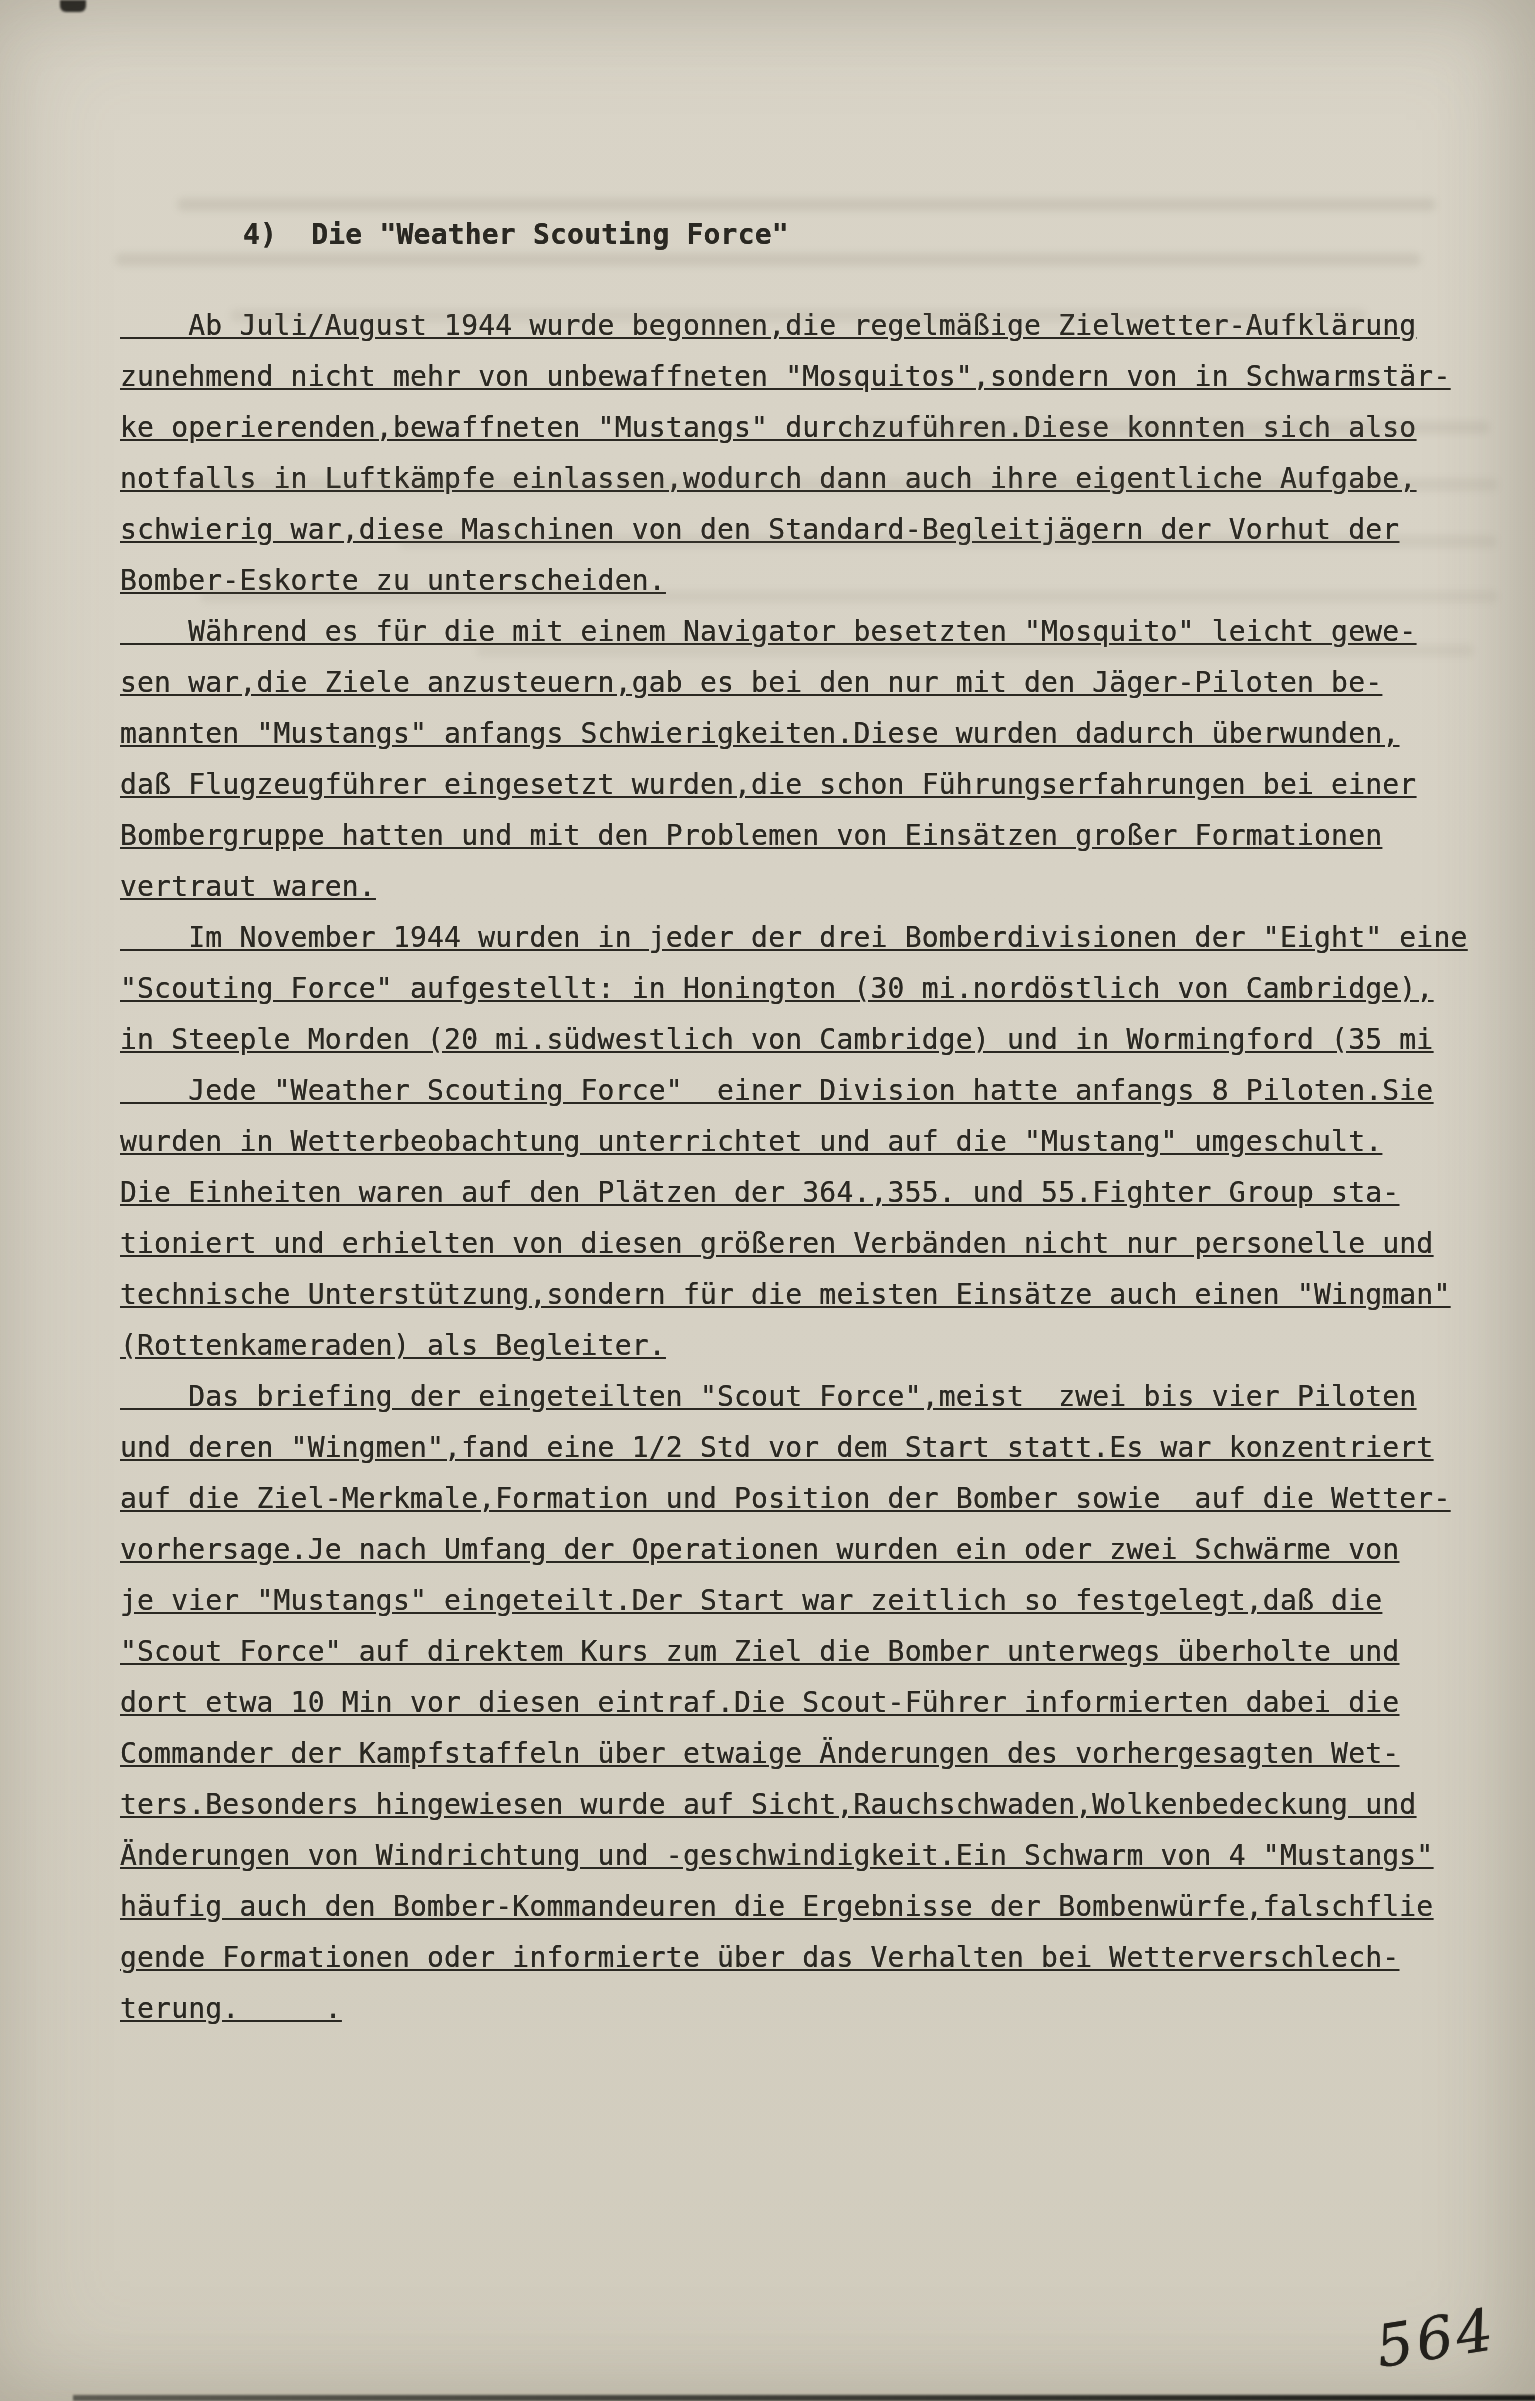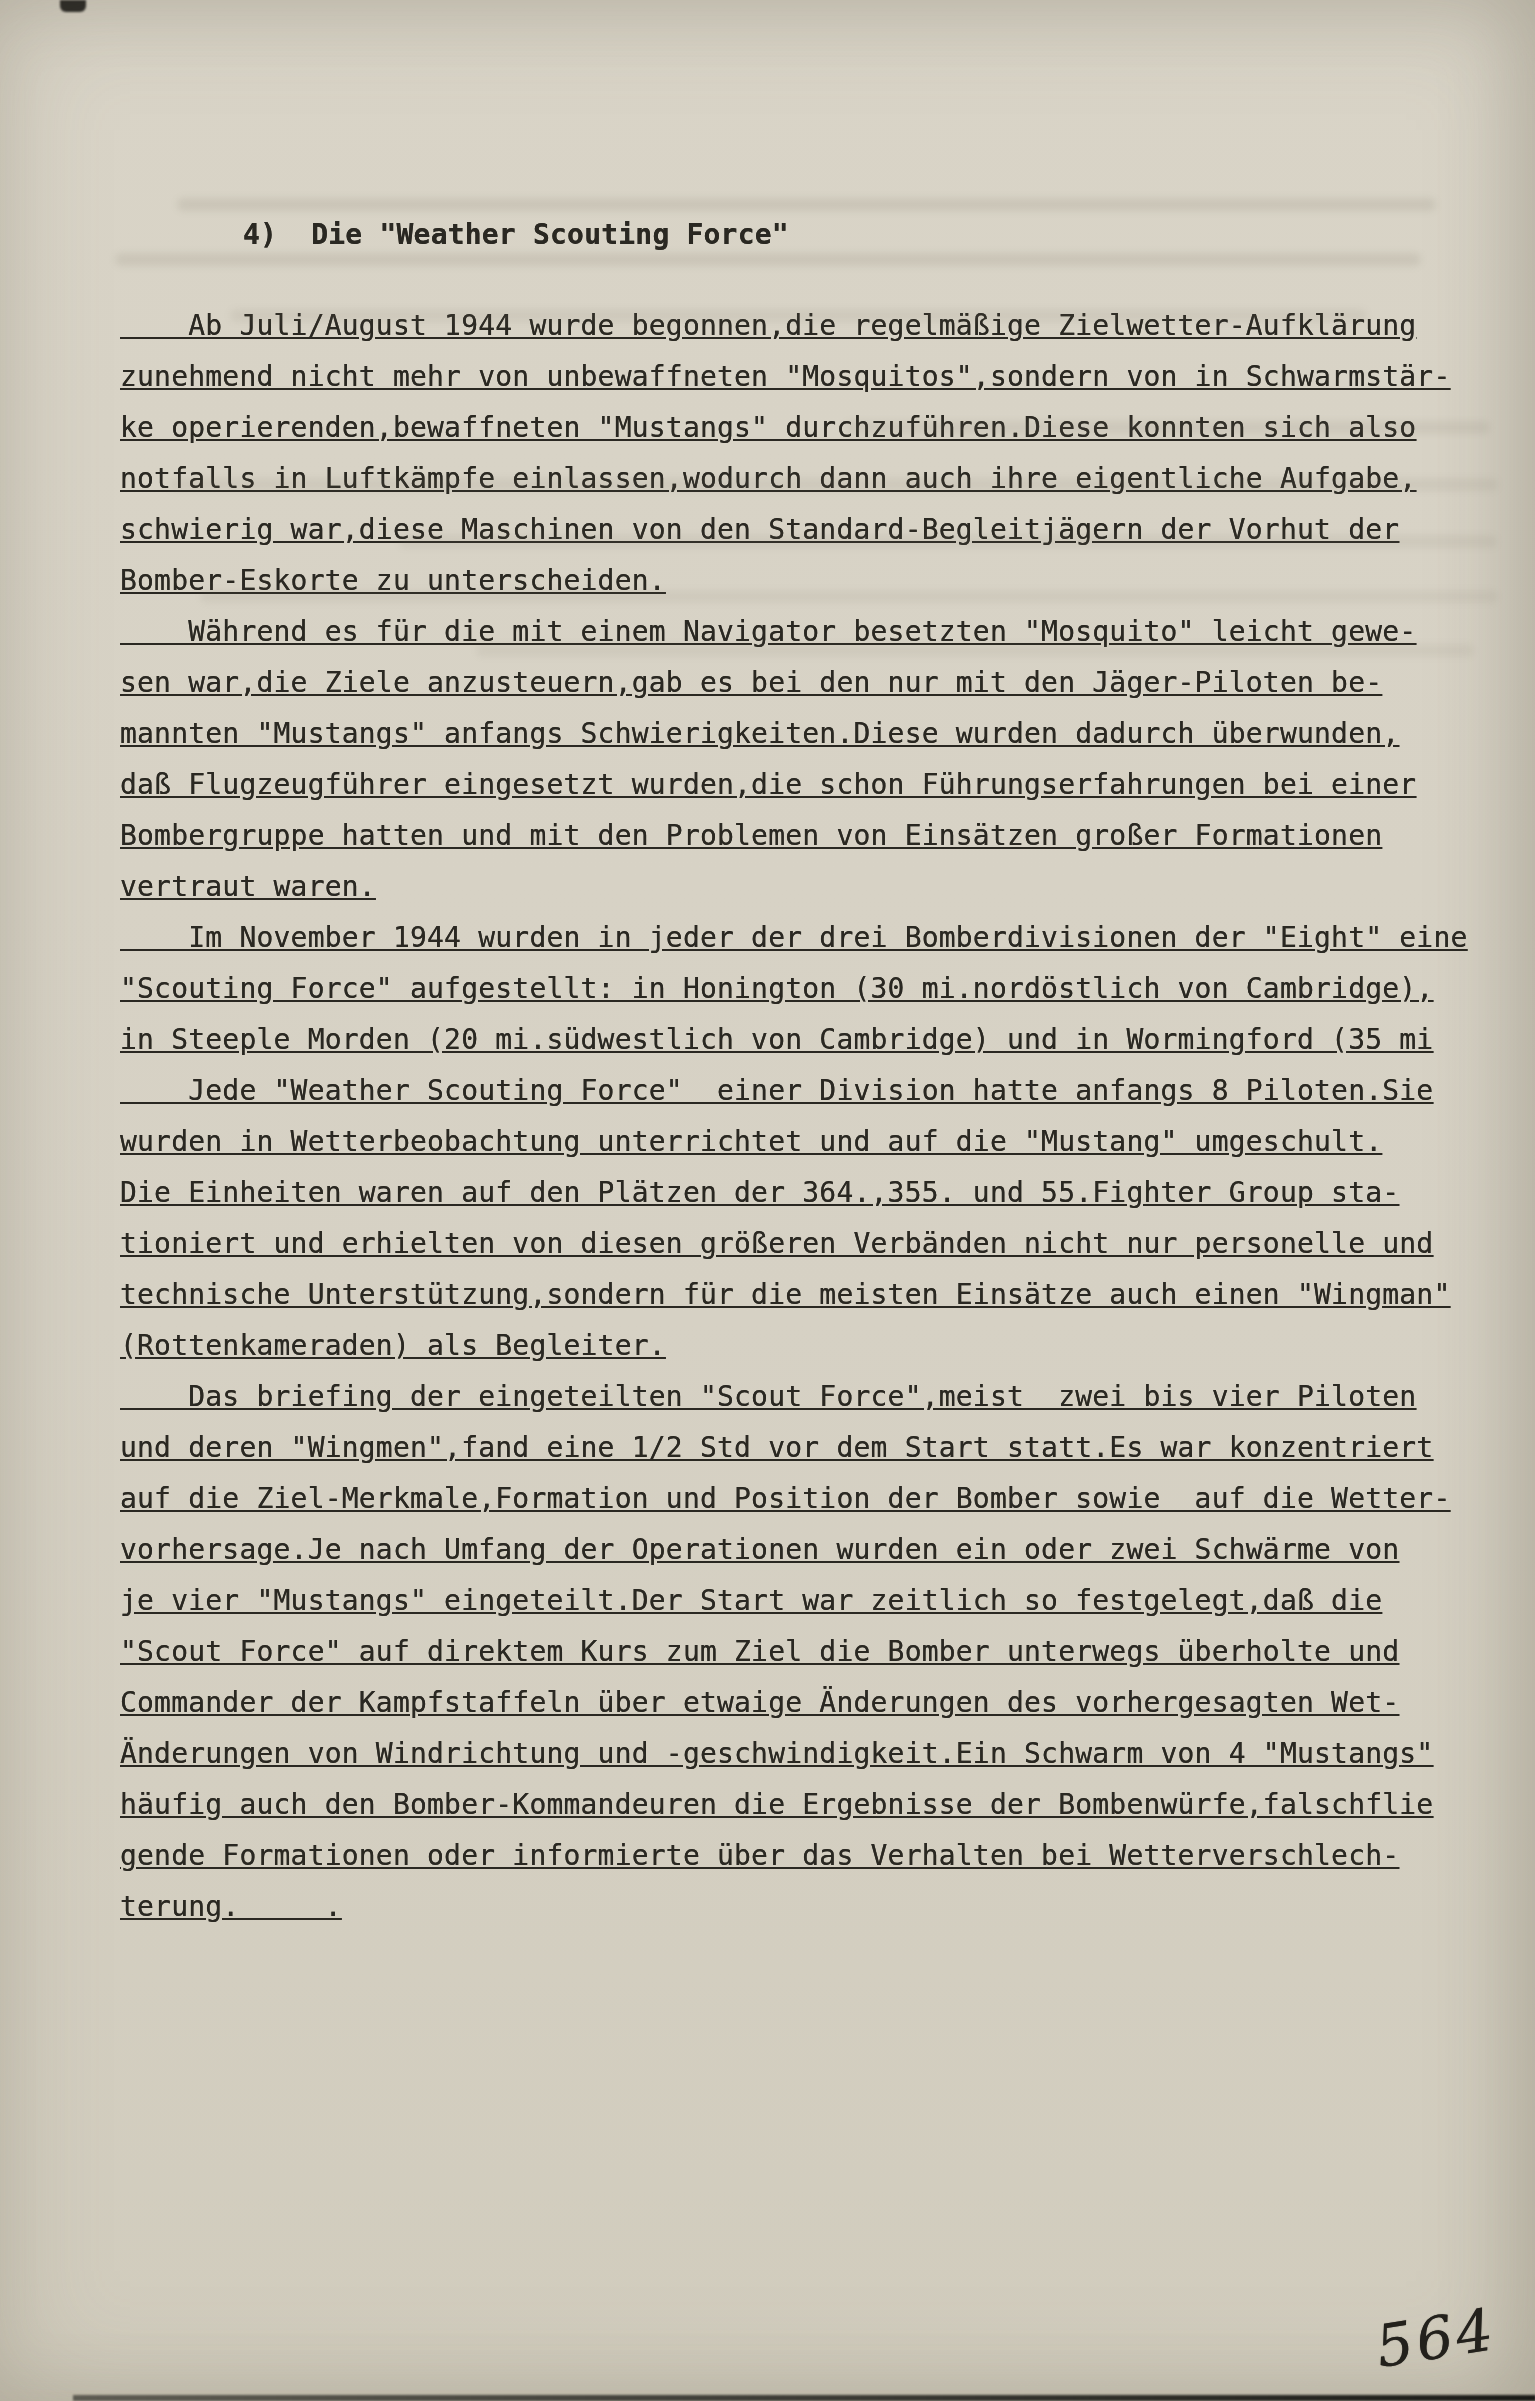--- a/index.html
+++ b/index.html
@@ -117,21 +117,23 @@
       <div class="line">Die Einheiten waren auf den Plätzen der 364.,355. und 55.Fighter Group sta-</div>
       <div class="line">tioniert und erhielten von diesen größeren Verbänden nicht nur personelle und</div>
       <div class="line">technische Unterstützung,sondern für die meisten Einsätze auch einen "Wingman"</div>
       <div class="line">(Rottenkameraden) als Begleiter.</div>
       <div class="line">    Das briefing der eingeteilten "Scout Force",meist  zwei bis vier Piloten</div>
       <div class="line">und deren "Wingmen",fand eine 1/2 Std vor dem Start statt.Es war konzentriert</div>
       <div class="line">auf die Ziel-Merkmale,Formation und Position der Bomber sowie  auf die Wetter-</div>
       <div class="line">vorhersage.Je nach Umfang der Operationen wurden ein oder zwei Schwärme von</div>
       <div class="line">je vier "Mustangs" eingeteilt.Der Start war zeitlich so festgelegt,daß die</div>
       <div class="line">"Scout Force" auf direktem Kurs zum Ziel die Bomber unterwegs überholte und</div>
+      <div class="line">dort etwa 10 Min vor diesen eintraf.Die Scout-Führer informierten dabei die</div>
       <div class="line">Commander der Kampfstaffeln über etwaige Änderungen des vorhergesagten Wet-</div>
+      <div class="line">ters.Besonders hingewiesen wurde auf Sicht,Rauchschwaden,Wolkenbedeckung und</div>
       <div class="line">Änderungen von Windrichtung und -geschwindigkeit.Ein Schwarm von 4 "Mustangs"</div>
       <div class="line">häufig auch den Bomber-Kommandeuren die Ergebnisse der Bombenwürfe,falschflie</div>
       <div class="line">gende Formationen oder informierte über das Verhalten bei Wetterverschlech-</div>
       <div class="line">terung.     .</div>
     </div>
 
   <div class="page-number">564</div>
 
   <div class="scan-edge-bottom"></div>
   <div class="corner-mark"></div>

